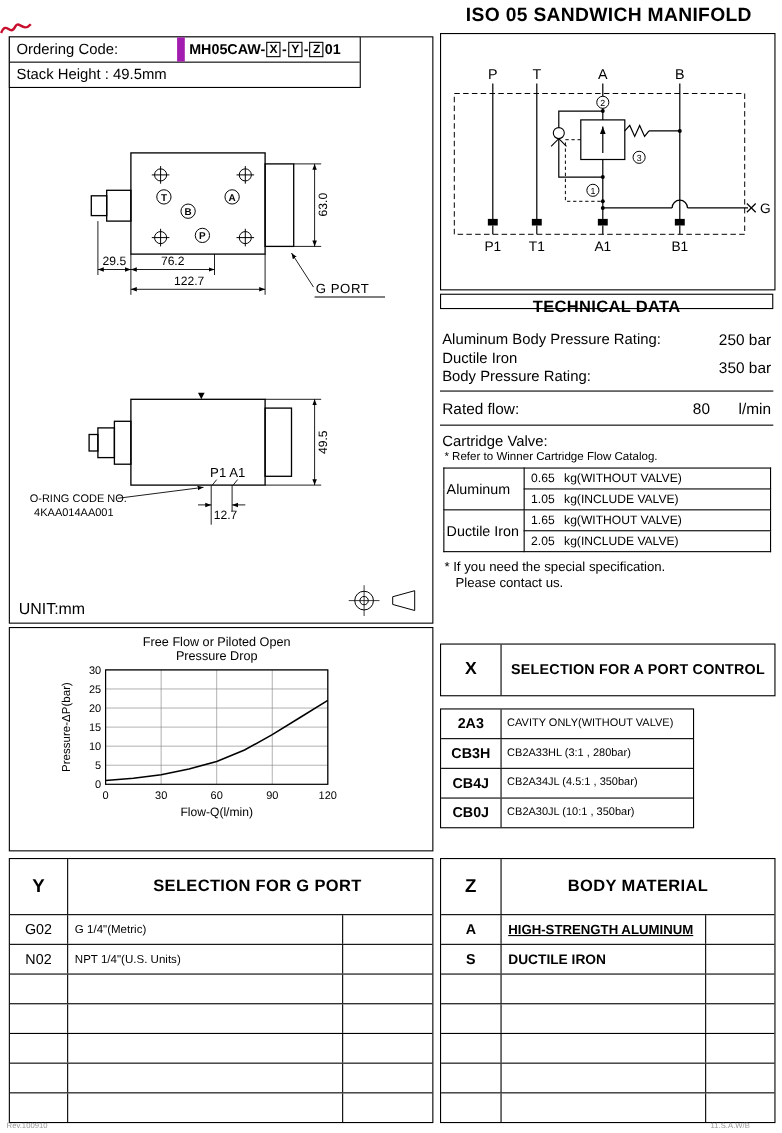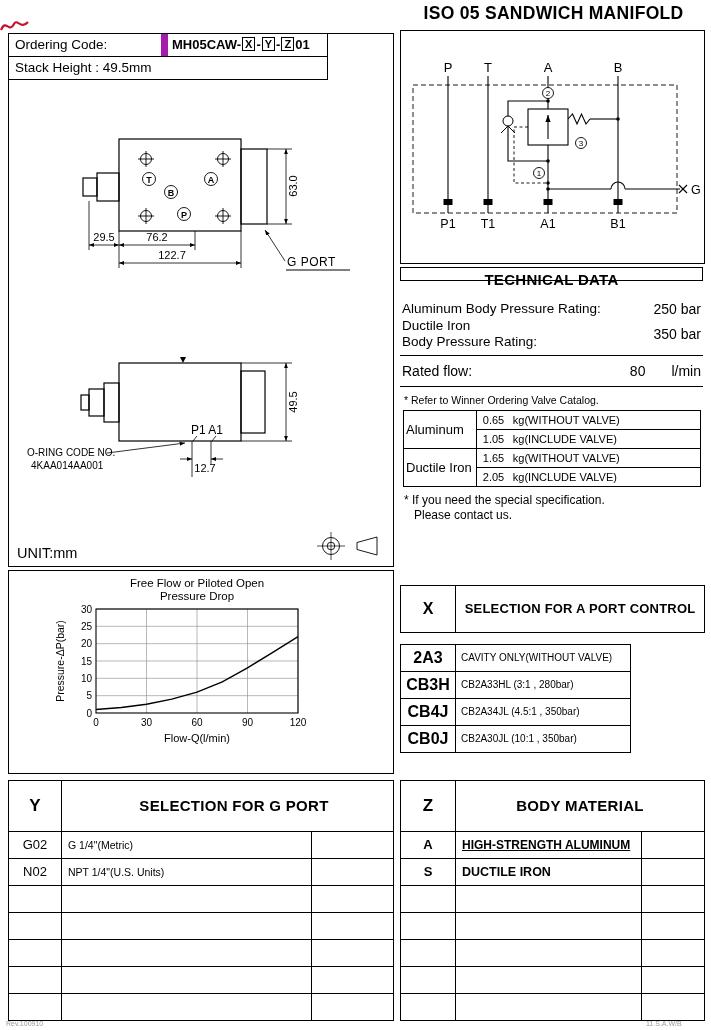--- a/index.html
+++ b/index.html
@@ -48,21 +48,21 @@
   .tr:first-child{border-top:none;}
   .td{border-left:1px solid #000;overflow:hidden;box-sizing:border-box;}
   .td:first-child{border-left:none;}
   
   .xh{left:400px;top:585px;width:303px;}
   .xh .tr{height:46px;}
   .xhk{width:54px;line-height:46px;font-size:16px;font-weight:bold;text-align:center;}
   .xht{flex:1;line-height:46px;font-size:13px;font-weight:bold;text-align:center;letter-spacing:.2px;}
   .xrows{left:400px;top:644px;width:229px;}
   .xrows .tr{height:26px;}
-  .xc{width:54px;line-height:26px;text-align:center;font-weight:bold;font-size:16px;}
+  .xc{width:54px;line-height:26px;text-align:center;font-weight:bold;font-size:13px;}
   .xd{flex:1;line-height:26px;font-size:10px;padding-left:5px;white-space:nowrap;}
   
   .yt{left:8px;top:780px;width:384px;}
   .yt .hd{height:50px;}
   .yhk{width:52px;line-height:50px;font-size:17px;font-weight:bold;text-align:center;}
   .yht{flex:1;line-height:50px;font-size:15px;font-weight:bold;text-align:center;letter-spacing:.3px;padding-left:13px;}
   .yt .rw{height:26px;}
   .yc{width:52px;line-height:26px;text-align:center;font-weight:normal;font-size:13px;}
   .yd{width:250px;line-height:26px;font-size:10.5px;padding-left:6px;}
   .ye{flex:1;}
@@ -279,21 +279,22 @@
         </span>
         <span style="font-size:14px">350 bar</span>
       </div>
     </div>
     <div class="trowB">
       <span>Rated flow:</span>
       <span class="rf-val">80</span>
       <span>l/min</span>
     </div>
     <div class="cart">
-      <div class="note">* Refer to Winner Ordering Valve Catalog.</div>
+      <div class="l1">Cartridge Valve:</div>
+      <div class="note">* Refer to Winner Cartridge Flow Catalog.</div>
       <table class="wt">
         <tbody>
             <tr>
           <td class="mat" rowspan="2">Aluminum</td>
           <td class="vcell"><span class="wv">0.65</span><span>kg(WITHOUT VALVE)</span></td>
         </tr>
         <tr>
           <td class="vcell"><span class="wv">1.05</span><span>kg(INCLUDE VALVE)</span></td>
         </tr>
         <tr>

